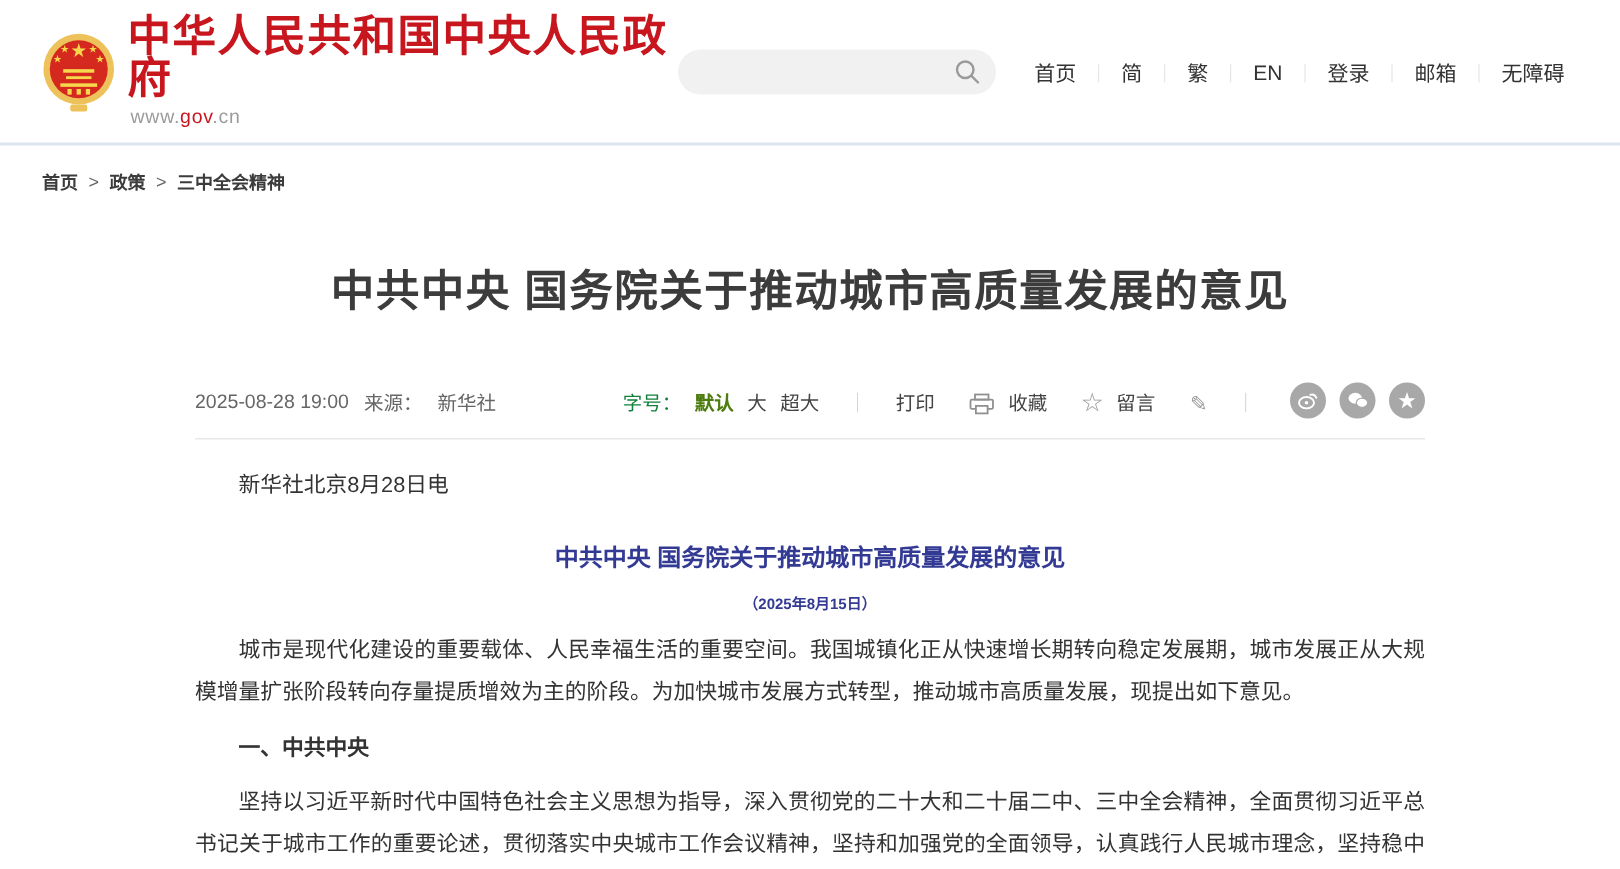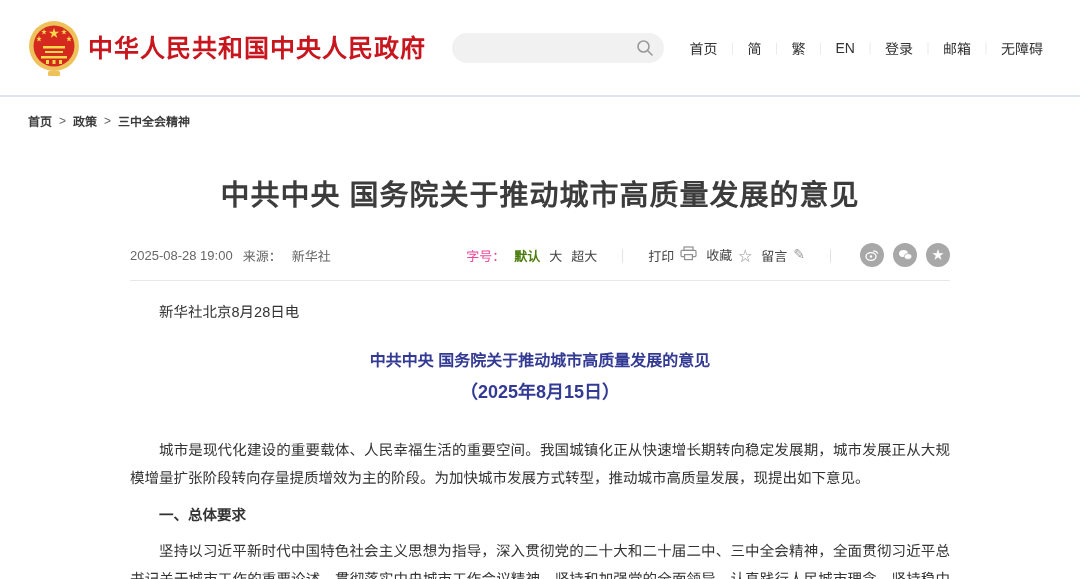--- a/index.html
+++ b/index.html
@@ -12,21 +12,21 @@
   .page { width:1080px; height:579px; background:#fff; position:relative; }
 
   
   .site-header {
     height:97px; display:flex; align-items:center;
     padding:0 28px; border-bottom:2px solid #dde4ef;
   }
   .brand { display:flex; align-items:center; gap:8px; cursor:pointer; }
   .brand-text { display:flex; flex-direction:column; gap:3px; }
   .site-title {
-    font-size:25px; font-weight:700; color:#c7161e; letter-spacing:1px;
+    font-size:29px; font-weight:700; color:#c7161e; letter-spacing:1px;
     line-height:28px;
   }
   .site-url { font-size:13px; color:#9b9b9b; letter-spacing:.5px; padding-left:2px; }
   .site-url .red { color:#c7161e; }
 
   .header-right { margin-left:auto; display:flex; align-items:center; gap:16px; }
   .search-box {
     width:212px; height:30px; background:#f1f1f2; border-radius:15px;
     display:flex; align-items:center; padding:0 10px 0 14px;
   }
@@ -48,48 +48,48 @@
   .breadcrumb .crumb { cursor:pointer; }
   .breadcrumb .crumb-sep { color:#666; font-weight:400; }
 
   
   .content { width:820px; margin:0 auto; }
   .article-title {
     margin-top:34px; text-align:center; font-size:29px; font-weight:700;
     color:#3c3c3c; letter-spacing:1px; line-height:36px;
   }
   .meta-bar {
-    margin-top:30px; display:flex; align-items:center;
+    margin-top:42px; display:flex; align-items:center;
     font-size:13px; color:#666;
   }
   .meta-left { display:flex; align-items:center; gap:10px; white-space:nowrap; }
   .meta-right { margin-left:auto; display:flex; align-items:center; gap:9px; white-space:nowrap; }
-  .fs-label { color:#ec4899; }
+  .fs-label { color:#15803d; }
   .fs-opt { color:#444; cursor:pointer; }
   .fs-opt.active { color:#4d7c0f; font-weight:700; }
   .meta-sep { color:#ccc; margin:0 10px; }
-  .meta-action { display:flex; align-items:flex-start; gap:6px; color:#444; cursor:pointer; }
+  .meta-action { display:flex; align-items:flex-end; gap:23px; color:#444; cursor:pointer; }
   .meta-action .glyph { color:#999; font-size:14px; }
   .social { display:flex; align-items:center; gap:9px; margin-left:4px; }
   .social-btn {
     width:24px; height:24px; border-radius:50%; background:#a8a8a8;
     display:flex; align-items:center; justify-content:center; cursor:pointer;
     color:#fff; font-size:12px; line-height:1;
   }
   .meta-divider { margin-top:13px; border:none; border-top:1px solid #e8e8e8; }
 
   .article-body { font-size:14.5px; line-height:28px; color:#333; }
   .article-body p.indent { text-indent:2em; text-align:justify; }
   .dateline { margin-top:17px; text-indent:2em; }
   .doc-title {
     margin-top:21px; text-align:center; font-weight:700;
     color:#333a94; font-size:16px;
   }
-  .doc-date { margin-top:3px; text-align:center; font-weight:600; color:#333a94; font-size:18px; }
-  .para1 { margin-top:30px; }
+  .doc-date { margin-top:3px; text-align:center; font-weight:600; color:#333a94; font-size:10px; }
+  .para1 { margin-top:2px; }
   .section-heading { margin-top:9px; font-weight:700; text-indent:2em; }
   .para2 { margin-top:8px; }
 </style>
 </head>
 <body>
 
 <div class="page">
 
   <header class="site-header">
     <div class="brand">
@@ -104,20 +104,21 @@
         <rect x="15" y="27" width="22" height="2.5" fill="#f7d74b"></rect>
         <rect x="17" y="32" width="18" height="2" fill="#f7d74b"></rect>
         <rect x="13" y="37" width="26" height="2.5" fill="#f7d74b"></rect>
         <rect x="18" y="41" width="3" height="4" fill="#f7d74b"></rect>
         <rect x="24.5" y="41" width="3" height="4" fill="#f7d74b"></rect>
         <rect x="31" y="41" width="3" height="4" fill="#f7d74b"></rect>
         <rect x="20" y="52" width="12" height="5" rx="1.5" fill="#eec25a"></rect>
       </svg>
       <div class="brand-text">
         <div class="site-title">中华人民共和国中央人民政府</div>
+        <div class="site-url"><span>www.</span><span class="red">gov</span><span>.cn</span></div>
       </div>
     </div>
 
     <div class="header-right">
       <div class="search-box">
         <input type="text" placeholder="" style="">
         <span class="search-icon">
           <svg width="18" height="18" viewBox="0 0 18 18">
             <circle cx="7.5" cy="7.5" r="5.5" fill="none" stroke="#9a9a9a" stroke-width="1.6"></circle>
             <line x1="11.8" y1="11.8" x2="16" y2="16" stroke="#9a9a9a" stroke-width="1.6" stroke-linecap="round"></line>
@@ -210,18 +211,18 @@
       </div>
     </div>
 
     <hr class="meta-divider">
 
     <div class="article-body">
       <p class="dateline">新华社北京8月28日电</p>
       <p class="doc-title">中共中央 国务院关于推动城市高质量发展的意见</p>
       <p class="doc-date">（2025年8月15日）</p>
       <p class="para1 indent">城市是现代化建设的重要载体、人民幸福生活的重要空间。我国城镇化正从快速增长期转向稳定发展期，城市发展正从大规模增量扩张阶段转向存量提质增效为主的阶段。为加快城市发展方式转型，推动城市高质量发展，现提出如下意见。</p>
-      <p class="section-heading">一、总体要求</p>
+      <p class="section-heading">一、中共中央</p>
       <p class="para2 indent">坚持以习近平新时代中国特色社会主义思想为指导，深入贯彻党的二十大和二十届二中、三中全会精神，全面贯彻习近平总书记关于城市工作的重要论述，贯彻落实中央城市工作会议精神，坚持和加强党的全面领导，认真践行人民城市理念，坚持稳中求进工作总基</p>
     </div>
   </main>
 
 </div>
 
 </body></html>

